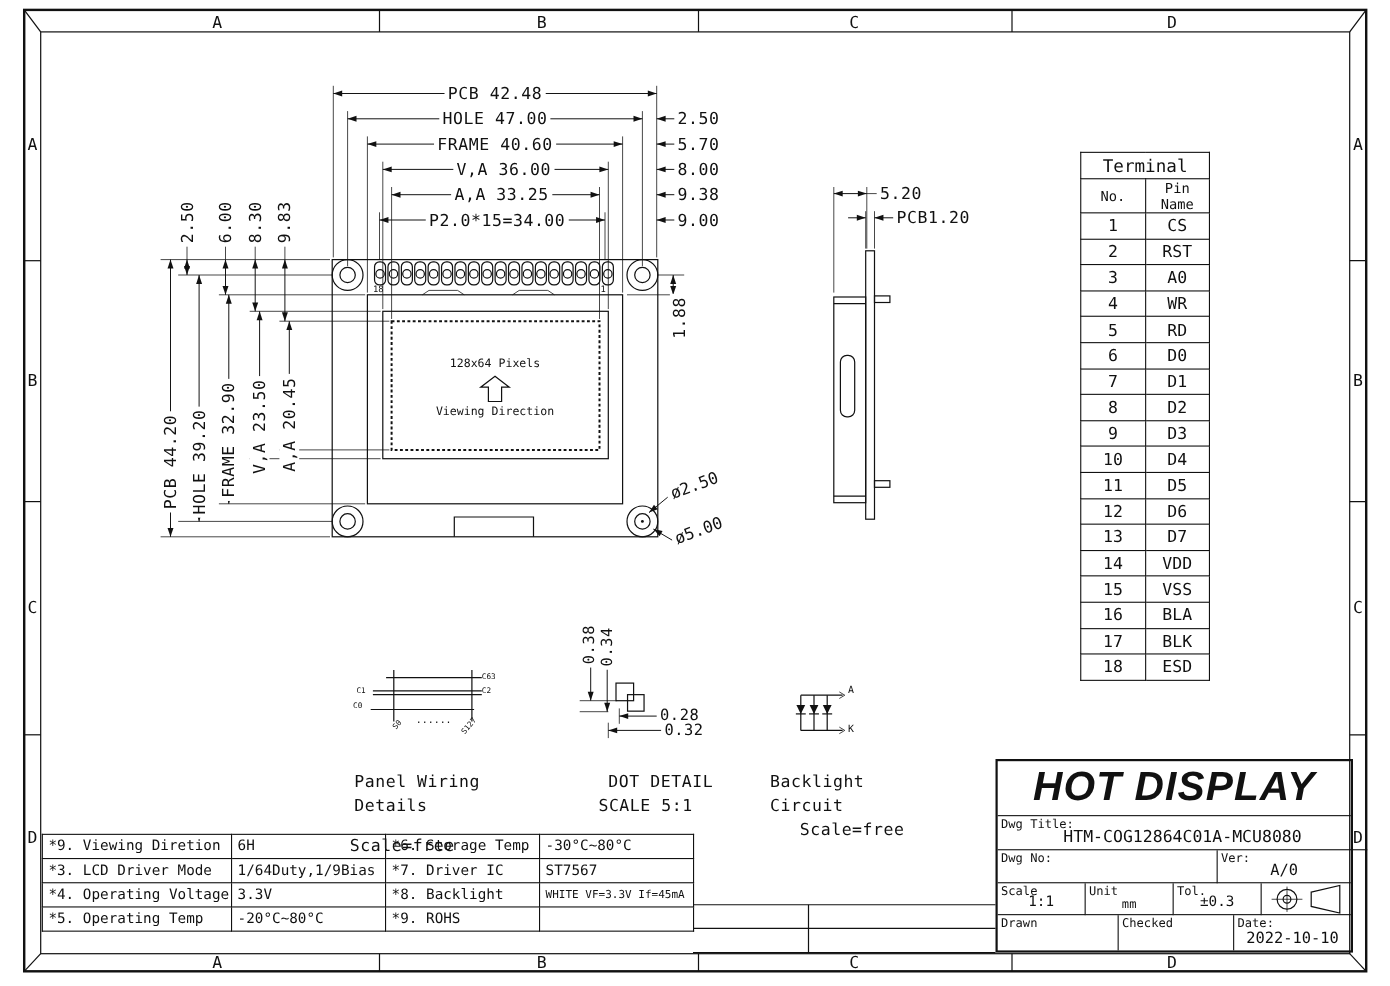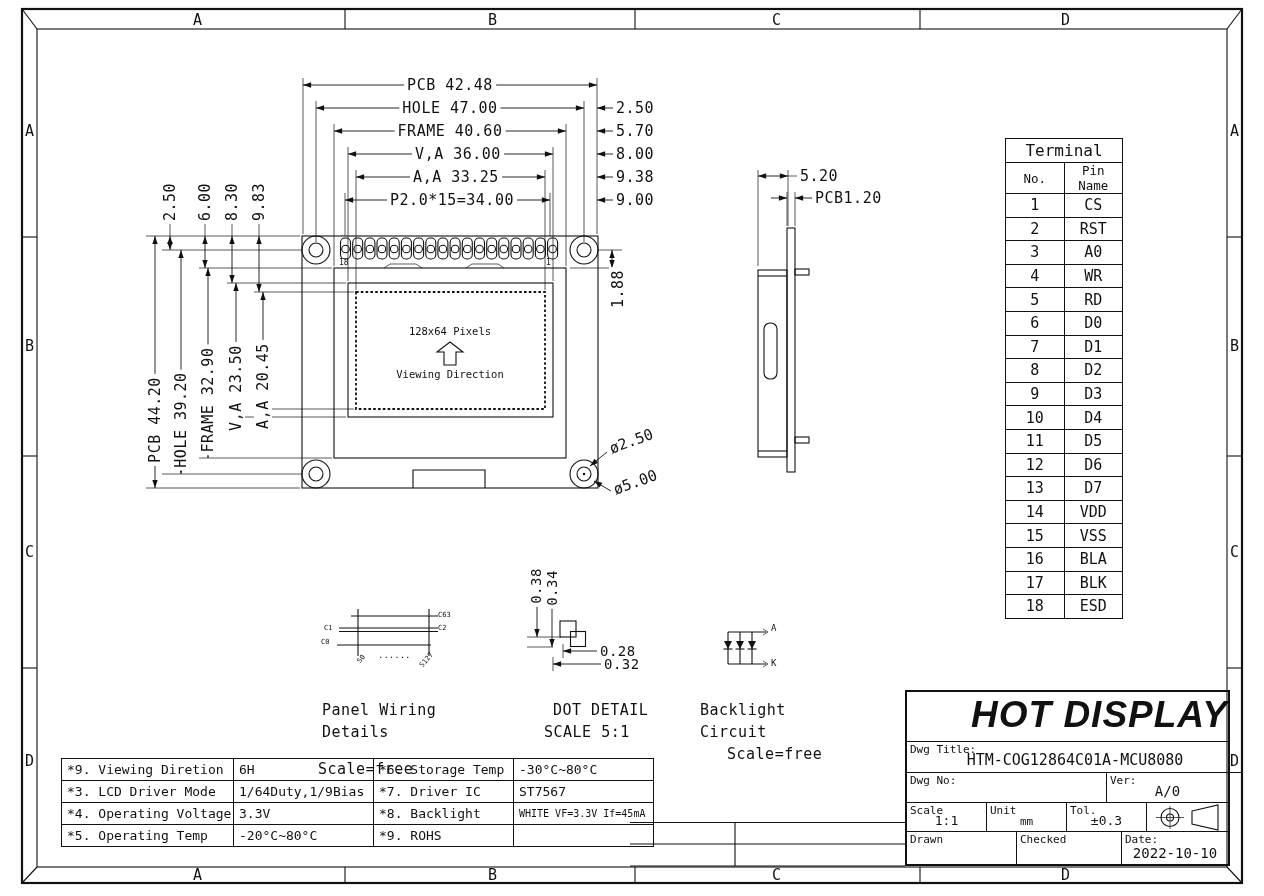--- a/index.html
+++ b/index.html
@@ -23,40 +23,40 @@
   .offlabel{position:absolute;transform:translateY(-50%);white-space:nowrap;font-size:15px;letter-spacing:0.5px;}
   .dlabel{position:absolute;transform:translateY(-50%) rotate(-20deg);transform-origin:left center;
           white-space:nowrap;font-size:15px;background:#fff;}
   .txt{position:absolute;white-space:nowrap;font-size:15px;letter-spacing:0.5px;margin-top:24px;}
   .small{position:absolute;white-space:nowrap;font-size:10.5px;transform:translate(-50%,-50%);}
   .padnum{position:absolute;font-size:8px;}
   .tiny7{position:absolute;font-size:7px;white-space:nowrap;}
   .rot50{transform:rotate(-50deg);}
   .txt9{position:absolute;font-size:9px;}
 
-  table{border-collapse:collapse;table-layout:fixed;margin-left:23px;}
+  table{border-collapse:collapse;table-layout:fixed;}
   #terminal{position:absolute;left:982px;top:138px;width:118px;}
   #terminal td{border:1.6px solid #111;text-align:center;padding:0;overflow:hidden;}
   #terminal .t-title td{font-size:16px;height:23px;}
   #terminal .t-head td{font-size:12.5px;height:21px;}
   #terminal tbody td{font-size:15px;height:22.6px;}
 
   #spec{position:absolute;left:38px;top:758px;width:592px;}
   #spec td{border:1.6px solid #111;font-size:13px;padding:0 5px;white-space:nowrap;
            overflow:hidden;height:21.1px;}
   #spec td.sm{font-size:10px;}
 
   #titleblock{position:absolute;left:905px;top:690px;width:325px;height:176px;
               border:2px solid #111;box-sizing:border-box;}
   .tb-cell{position:absolute;box-sizing:border-box;}
   .bb{border-bottom:1.5px solid #111;}
   .br{border-right:1.5px solid #111;}
   .tb-lbl{position:absolute;top:1px;left:3px;font-size:11px;white-space:nowrap;}
   .tb-val{position:absolute;left:0;right:0;bottom:3px;text-align:center;font-size:14px;white-space:nowrap;}
-  .tb-company{position:absolute;left:0;right:0;top:2px;text-align:right;
+  .tb-company{position:absolute;left:0;right:0;top:2px;text-align:center;
               font-family:"Liberation Sans",sans-serif;font-weight:bold;font-style:italic;
               font-size:37px;letter-spacing:1px;}
 </style>
 </head>
 <body>
 
 <svg id="linework" width="1264" height="896">
   <defs>
     <marker id="arr" markerWidth="10" markerHeight="8" refX="9.5" refY="4" orient="auto-start-reverse">
       <path class="mk" d="M0.5,1 L9.5,4 L0.5,7 Z"></path>

